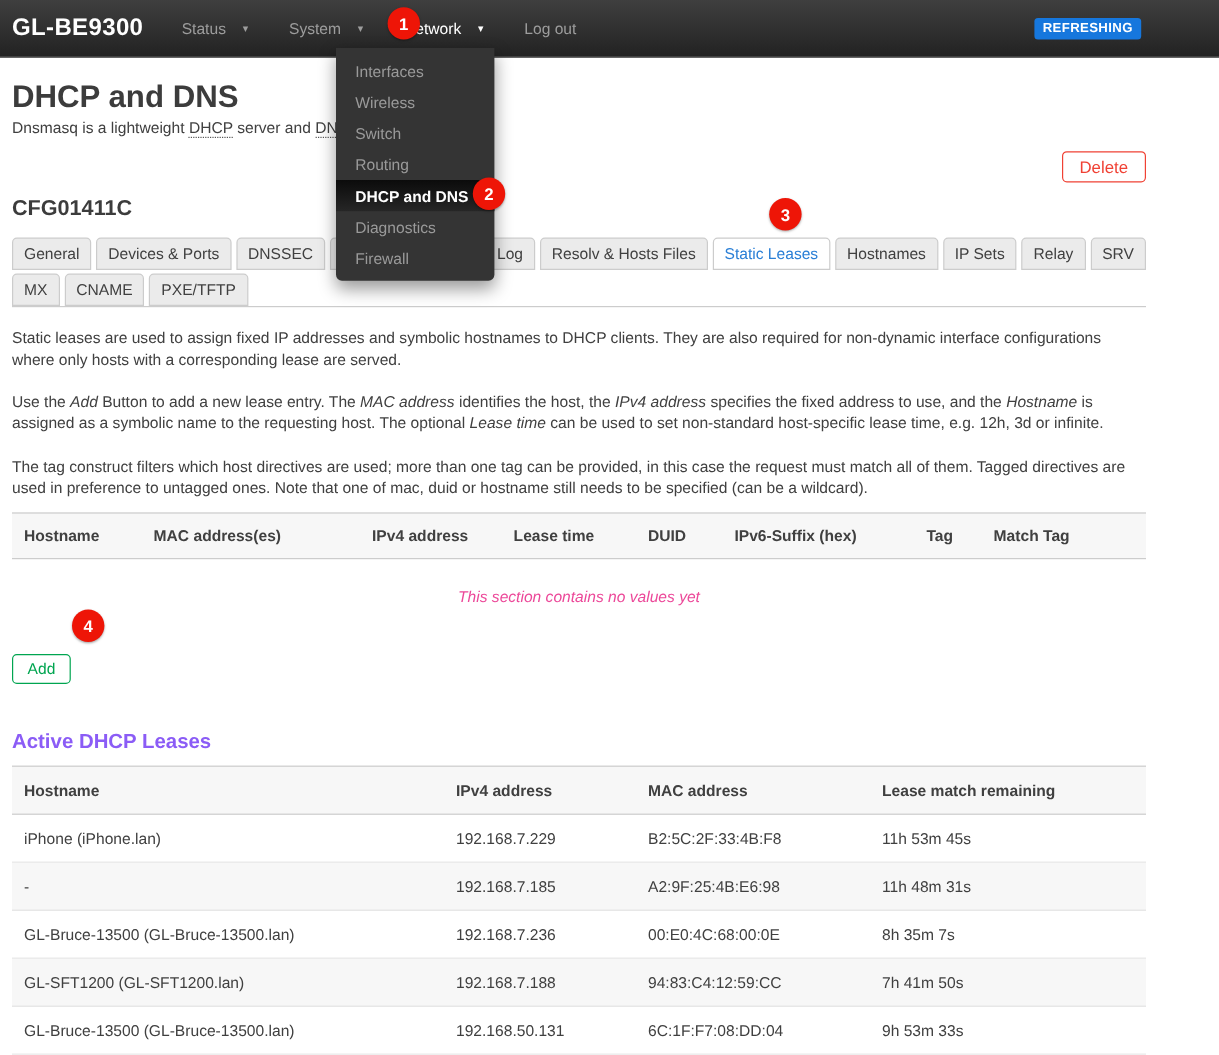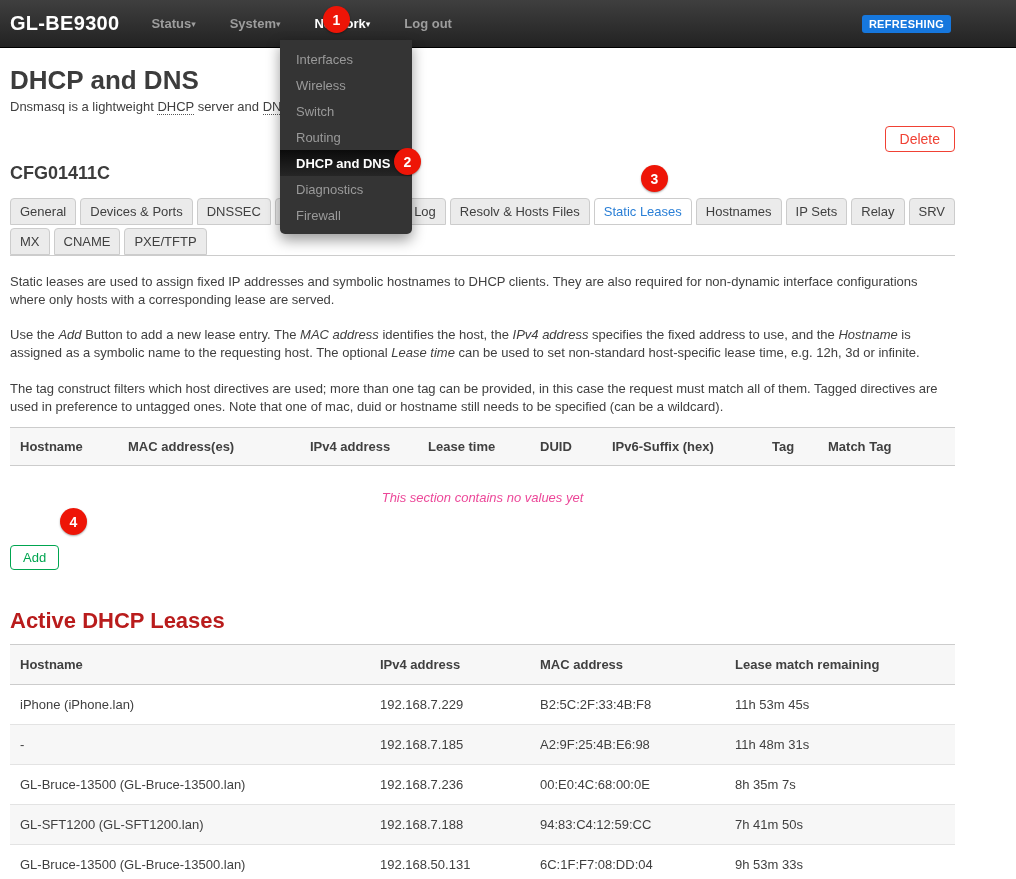--- a/index.html
+++ b/index.html
@@ -12,22 +12,22 @@
 
   
   .navbar {
     height:48px; width:100%;
     background:linear-gradient(180deg,#3f3f3f 0%,#222 100%);
     border-bottom:1px solid #000;
     display:flex; align-items:center; padding:0 10px;
   }
   .brand { color:#fff; font-size:20px; font-weight:bold; letter-spacing:.3px; margin-right:32px; }
   .nav-item {
-    color:#9d9d9d; font-weight:bold; font-size:13px; margin-right:34px;
-    cursor:pointer; display:flex; align-items:center; gap:0; white-space:nowrap;
+    color:#9d9d9d; font-weight:normal; font-size:13px; margin-right:34px;
+    cursor:pointer; display:flex; align-items:center; gap:14px; white-space:nowrap;
   }
   .nav-item.active { color:#fff; }
   .caret { font-size:9px; line-height:1; position:relative; top:1px; }
   .refresh-badge {
     margin-left:auto; margin-right:55px;
     color:#fff; font-size:11px; font-weight:bold; letter-spacing:.3px;
     padding:3px 7px; border-radius:3px;
   }
 
   
@@ -82,21 +82,21 @@
   .sl-header {
     margin-top:11px; display:grid;
     grid-template-columns:108px 182px 118px 112px 72px 160px 56px 1fr;
     padding:11px 0 11px 10px;
     background:#f7f7f7; border-top:1px solid #ccc; border-bottom:1px solid #ccc;
     font-weight:bold;
   }
   .empty-state { text-align:center; font-style:italic; color:#ec4899; margin-top:24px; }
   .add-row { margin-top:40px; }
 
-  h3.leases-title { font-size:22px; font-weight:bold; color:#b91c1c; margin-top:38px; }
+  h3.leases-title { font-size:17px; font-weight:bold; color:#8b5cf6; margin-top:38px; }
 
   
   .al-table { margin-top:10px; }
   .al-row {
     display:grid; grid-template-columns:360px 160px 195px 1fr;
     padding:12px 0 12px 10px; border-bottom:1px solid #e3e3e3;
   }
   .al-head {
     background:#f7f7f7; font-weight:bold;
     border-top:1px solid #ccc; border-bottom:1px solid #ccc;

